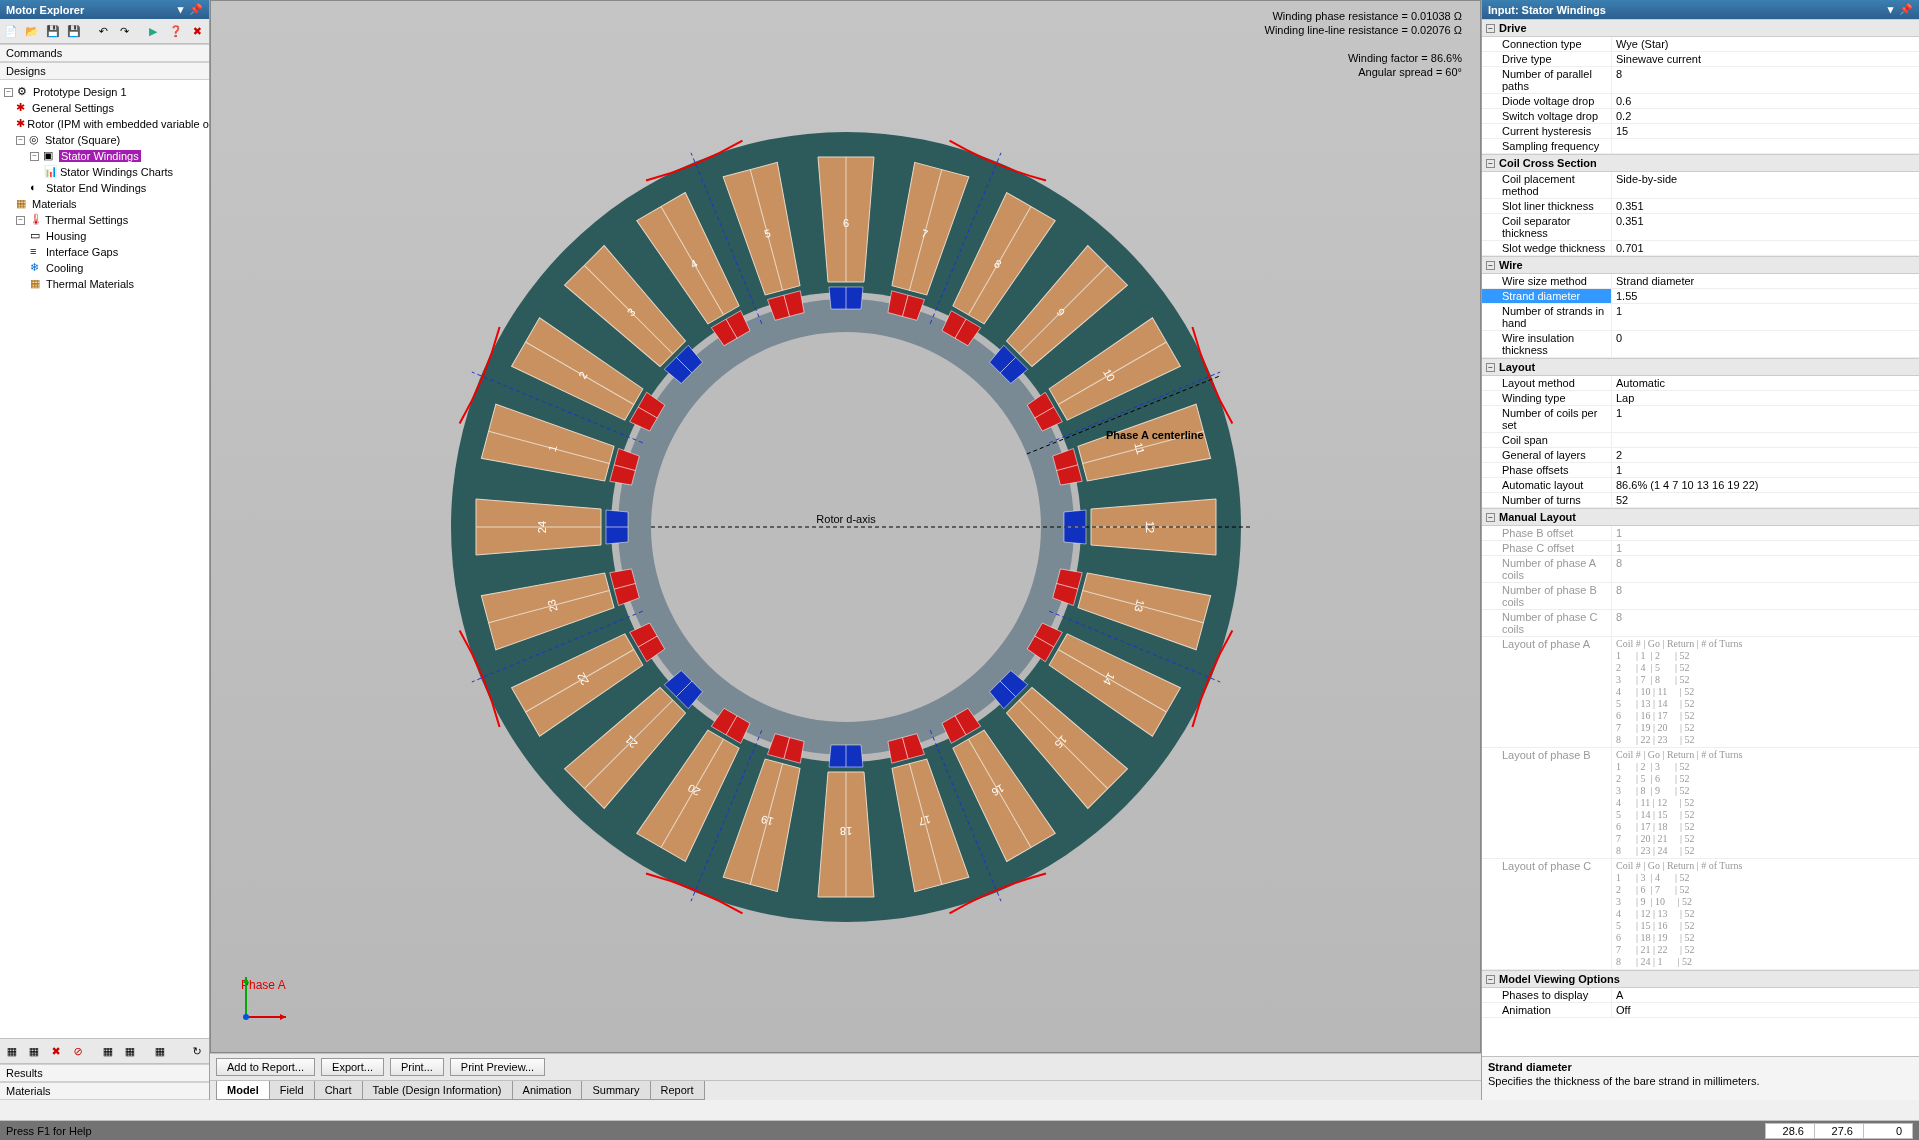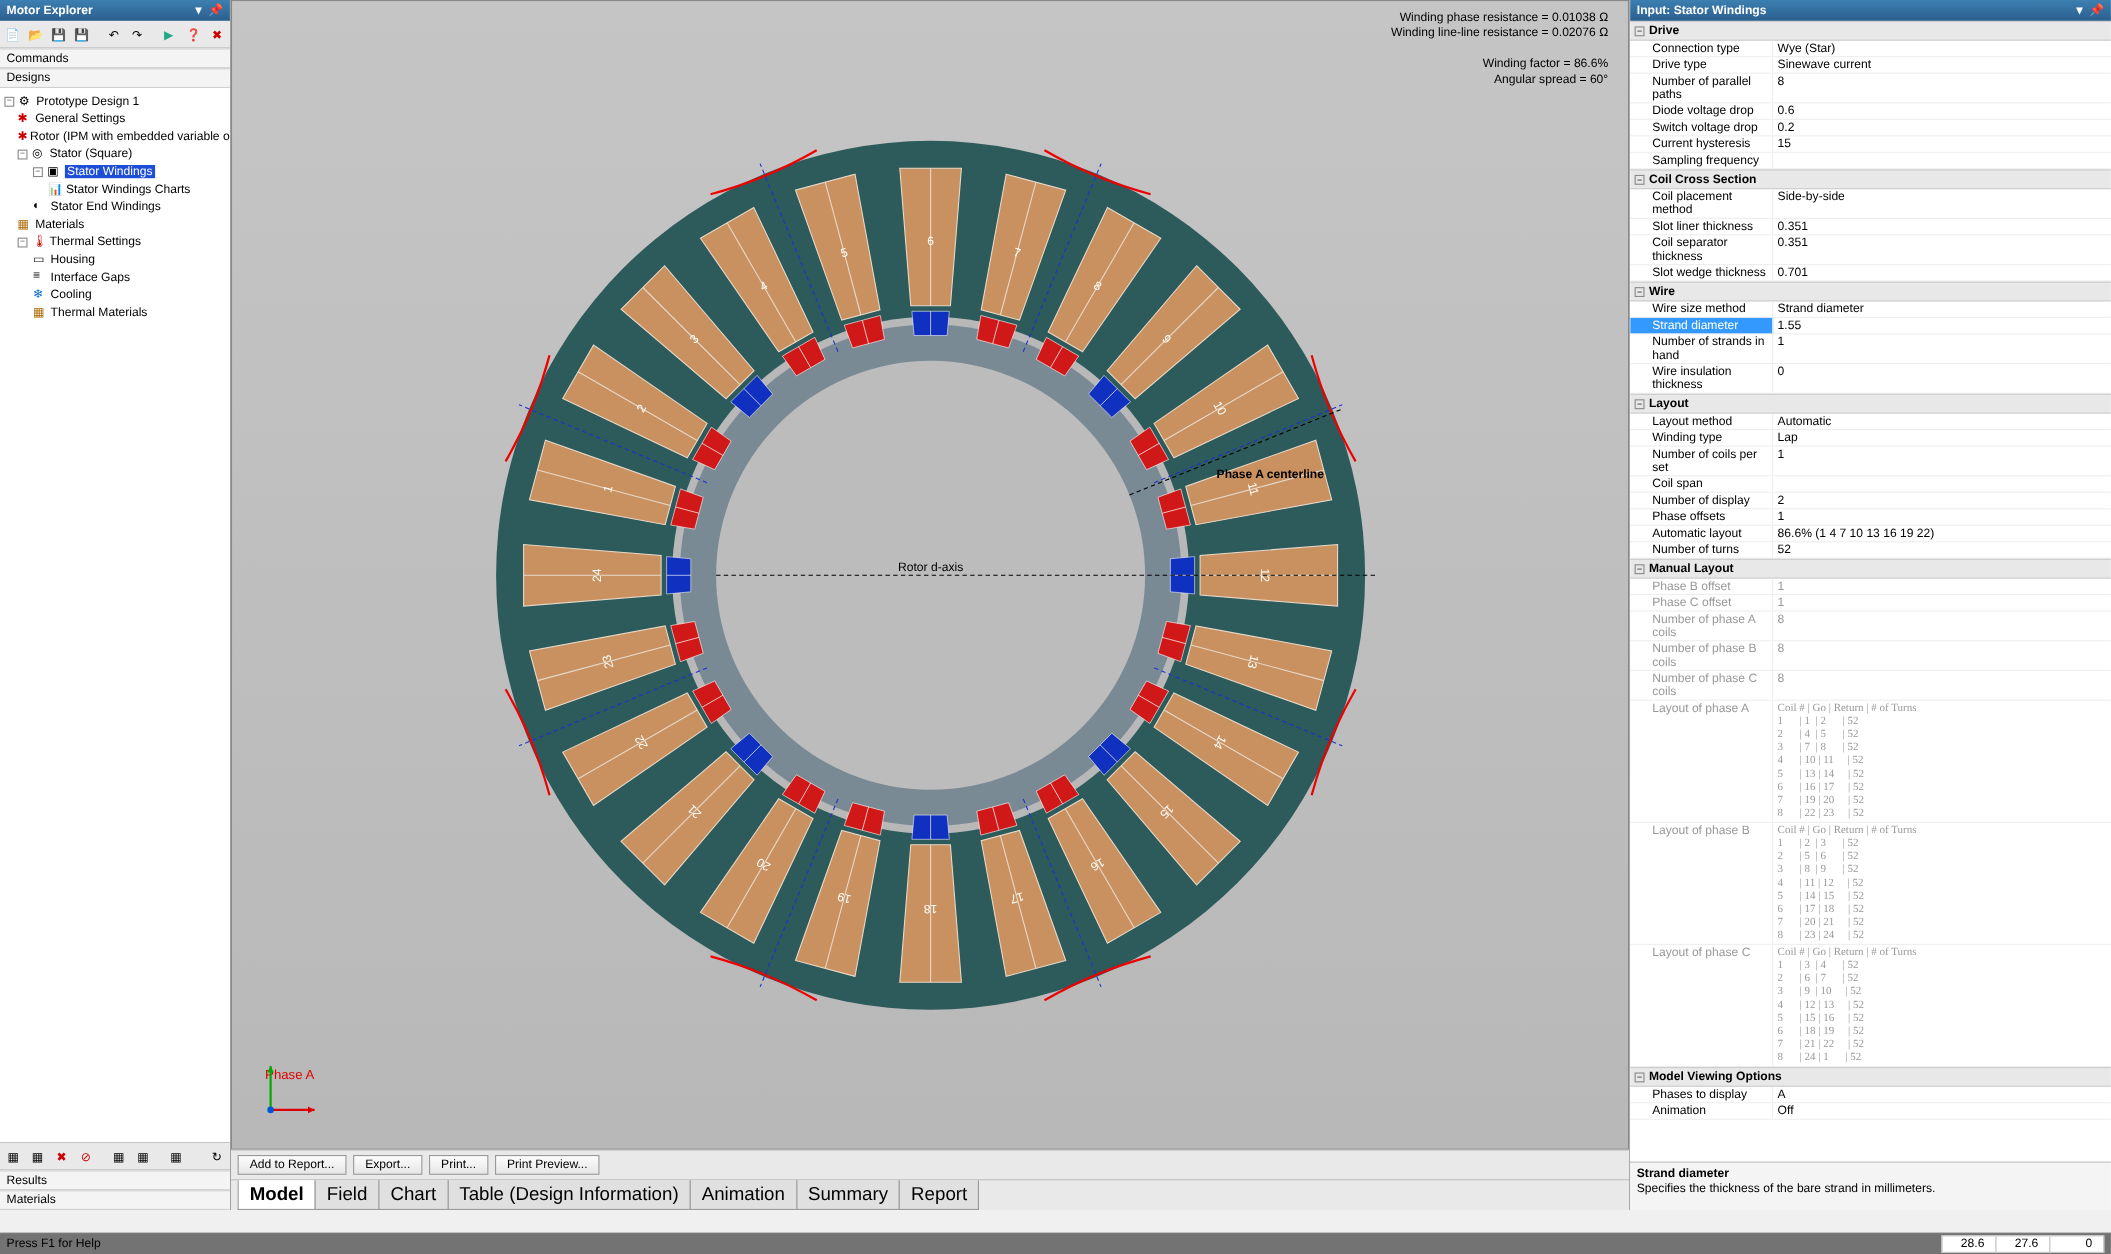--- a/index.html
+++ b/index.html
@@ -23,21 +23,21 @@
 
 .center{position:absolute;left:210px;top:0;right:438px;height:1100px;display:flex;flex-direction:column}
 .canvas{flex:1;background:linear-gradient(#c5c5c5,#b8b8b8);border:1px solid #888;position:relative;overflow:hidden}
 .overlay-tl{position:absolute;top:8px;left:18px;color:#000;line-height:14px}
 .overlay-tr{position:absolute;top:8px;right:18px;text-align:right;line-height:14px}
 .phase-lbl{position:absolute;left:30px;bottom:60px;color:#e00000;font-size:12px}
 .axes{position:absolute;left:25px;bottom:25px}
 .action-row{padding:4px 6px;background:#e9e9e9;border-top:1px solid #c0c0c0;display:flex;gap:6px}
 .action-row button{padding:2px 10px;border:1px solid #999;background:linear-gradient(#fdfdfd,#e6e6e6);cursor:pointer;font-size:11px}
 .tab-row{background:#e9e9e9;border-top:1px solid #c0c0c0;padding:0 6px;display:flex}
-.tab{padding:3px 10px;border:1px solid #999;border-top:none;background:#e0e0e0;margin-right:-1px;cursor:pointer;font-size:17px}
+.tab{padding:3px 10px;border:1px solid #999;border-top:none;background:#e0e0e0;margin-right:-1px;cursor:pointer;font-size:11px}
 .tab.active{background:#fff;font-weight:bold}
 
 .right-panel{position:absolute;right:0;top:0;width:438px;height:1100px;background:#fff;border-left:1px solid #a0a0a0;display:flex;flex-direction:column}
 .prop-grid{flex:1;overflow:auto;background:#fff}
 .pg-sec{background:#e8e8e8;font-weight:bold;padding:2px 4px;border-top:1px solid #ccc;border-bottom:1px solid #ccc;display:flex;align-items:center;gap:4px}
 .pg-sec .exp{width:9px;height:9px;border:1px solid #888;display:inline-flex;align-items:center;justify-content:center;font-size:8px;color:#555}
 .pg-row{display:flex;border-bottom:1px solid #eee}
 .pg-row.dis{color:#999}
 .pg-row.sel .pg-k{background:#3399ff;color:#fff}
 .pg-k{width:130px;padding:1px 2px 1px 20px;border-right:1px solid #eee}
@@ -90,21 +90,21 @@
         <span>Rotor (IPM with embedded variable orientation magnets)</span>
       </div>
     <div class="tree-item ind1">
         <span class="exp">−</span>
         <span class="ico">◎</span>
         <span>Stator (Square)</span>
       </div>
     <div class="tree-item ind2">
         <span class="exp">−</span>
         <span class="ico">▣</span>
-        <span class="sel" style="background:#1d4ed8;color:#fff;padding:0 2px">Stator Windings</span>
+        <span class="sel" style="background:#a21caf;color:#fff;padding:0 2px">Stator Windings</span>
       </div>
     <div class="tree-item ind3">
         <span class="ico">📊</span>
         <span>Stator Windings Charts</span>
       </div>
     <div class="tree-item ind2">
         <span class="ico">◐</span>
         <span>Stator End Windings</span>
       </div>
     <div class="tree-item ind1">
@@ -458,21 +458,21 @@
       </div>
       <div class="pg-row">
         <div class="pg-k">Number of coils per set</div>
         <div class="pg-v">1</div>
       </div>
       <div class="pg-row">
         <div class="pg-k">Coil span</div>
         <div class="pg-v"></div>
       </div>
       <div class="pg-row">
-        <div class="pg-k">Number of display</div>
+        <div class="pg-k">General of layers</div>
         <div class="pg-v">2</div>
       </div>
       <div class="pg-row">
         <div class="pg-k">Phase offsets</div>
         <div class="pg-v">1</div>
       </div>
       <div class="pg-row">
         <div class="pg-k">Automatic layout</div>
         <div class="pg-v">86.6% (1 4 7 10 13 16 19 22)</div>
       </div>

